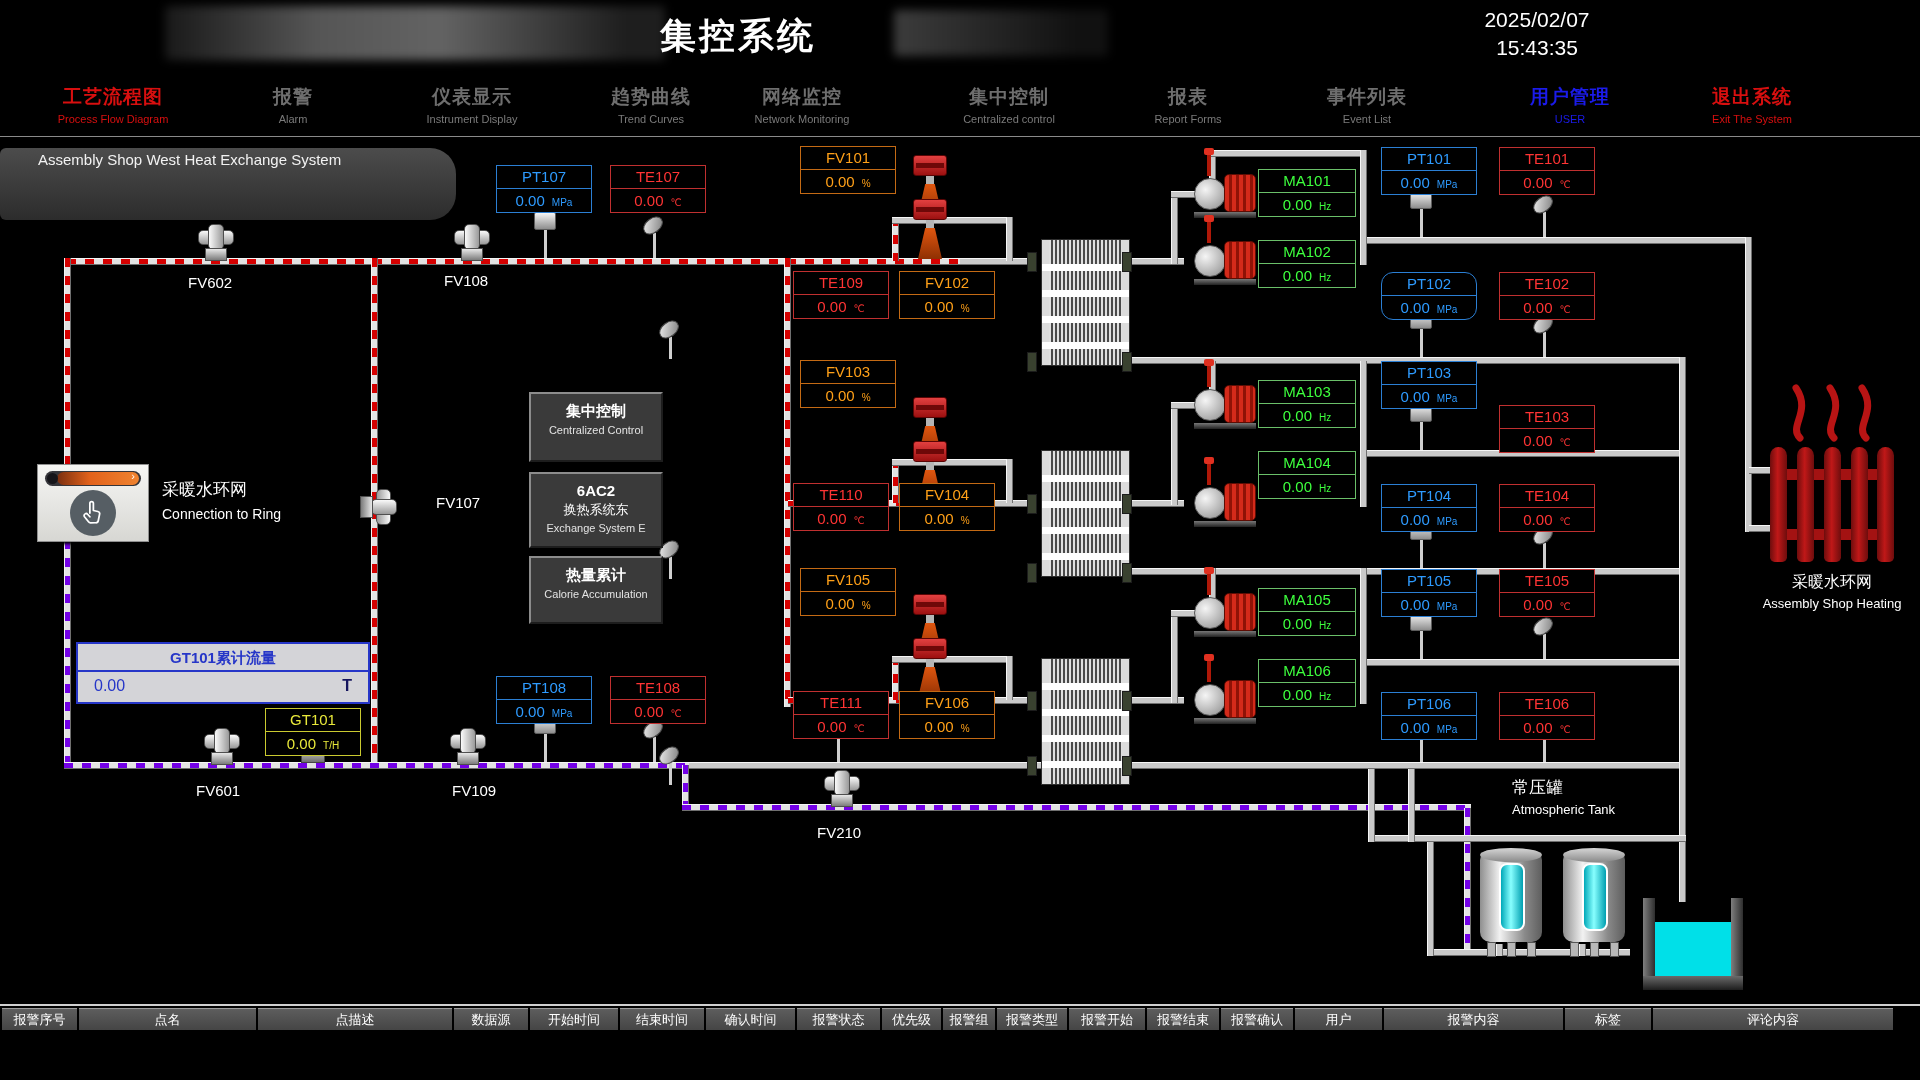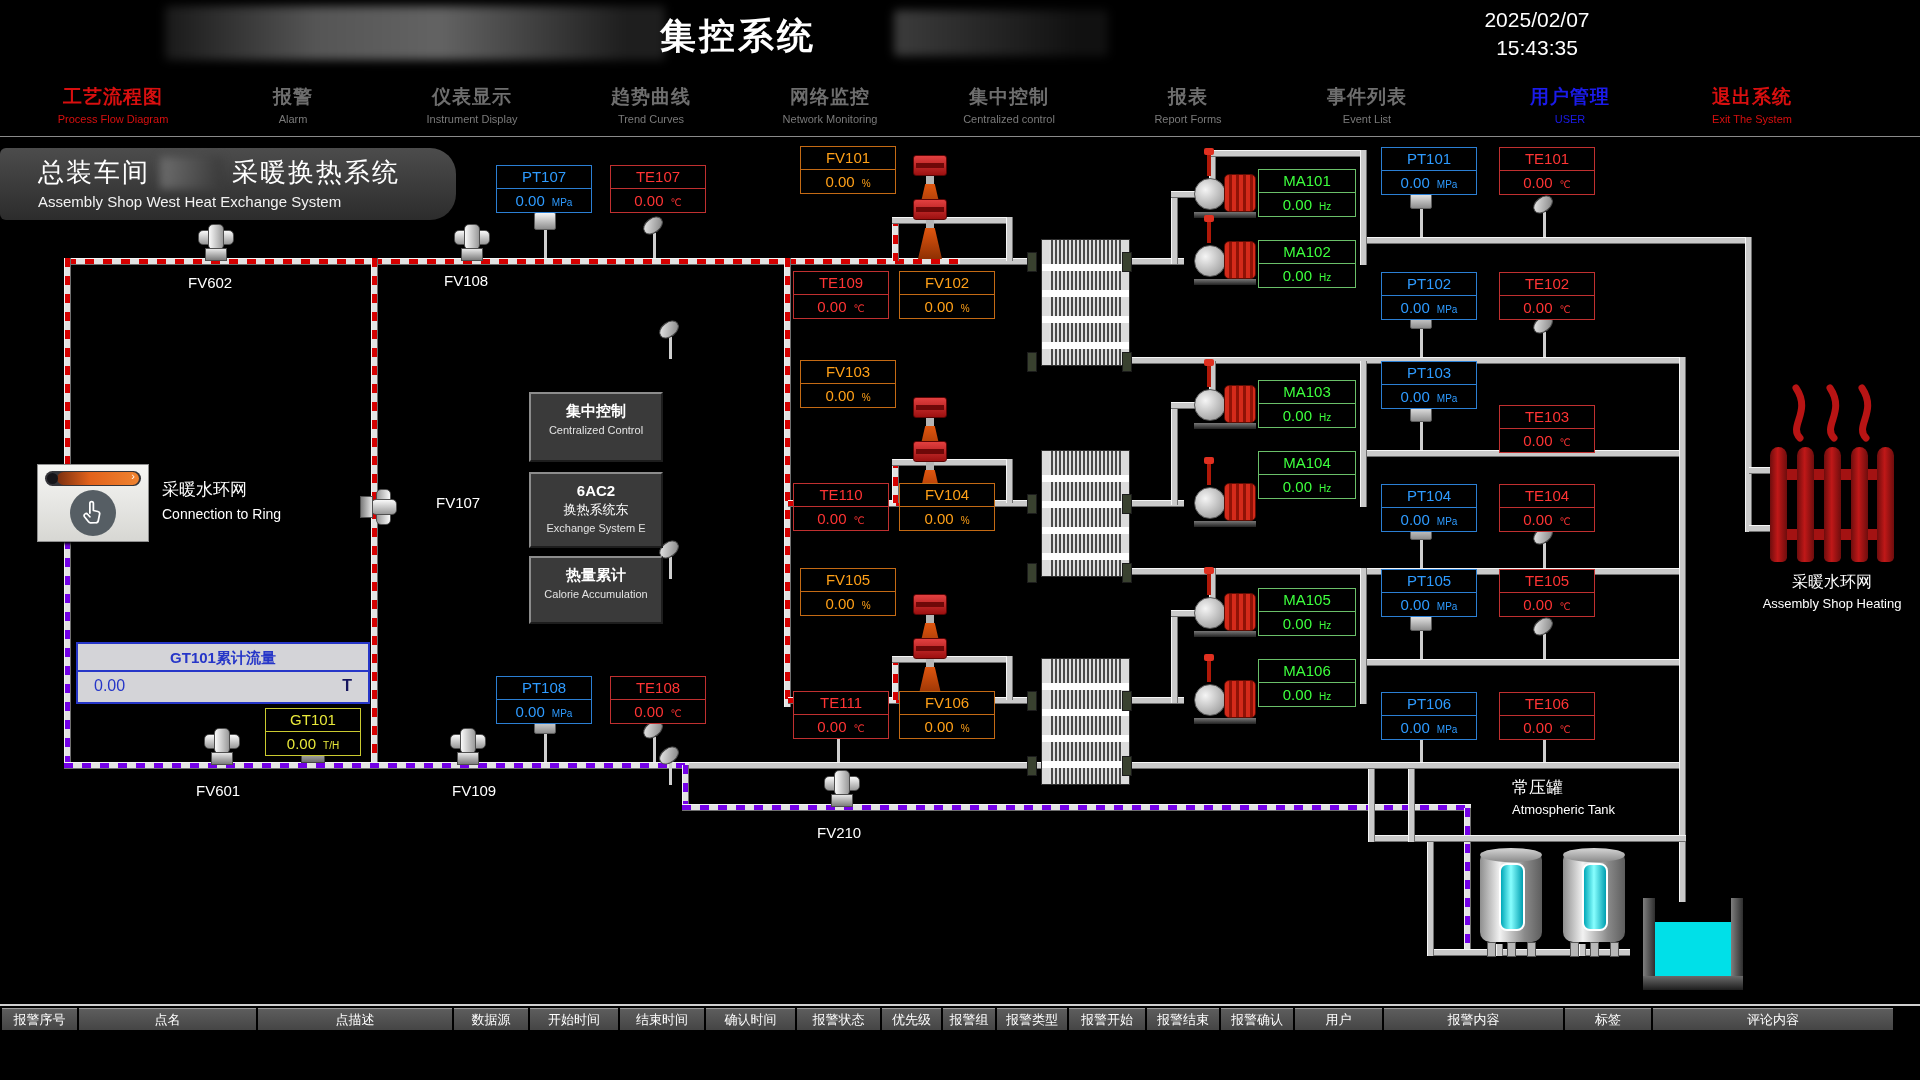--- a/index.html
+++ b/index.html
@@ -143,21 +143,21 @@
   <div class="nav-en">Alarm</div>
   </div>
 <div class="nav-item" style="left:472px;top:84px;">
   <div class="nav-zh">仪表显示</div>
   <div class="nav-en">Instrument Display</div>
   </div>
 <div class="nav-item" style="left:651px;top:84px;">
   <div class="nav-zh">趋势曲线</div>
   <div class="nav-en">Trend Curves</div>
   </div>
-<div class="nav-item" style="left:830px;top:84px;">
+<div class="nav-item" style="left:802px;top:84px;">
   <div class="nav-zh">网络监控</div>
   <div class="nav-en">Network Monitoring</div>
   </div>
 <div class="nav-item" style="left:1009px;top:84px;">
   <div class="nav-zh">集中控制</div>
   <div class="nav-en">Centralized control</div>
   </div>
 <div class="nav-item" style="left:1188px;top:84px;">
   <div class="nav-zh">报表</div>
   <div class="nav-en">Report Forms</div>
@@ -170,25 +170,20 @@
   <div class="nav-zh">用户管理</div>
   <div class="nav-en">USER</div>
   </div>
 <div class="nav-item nav-red" style="left:1752px;top:84px;">
   <div class="nav-zh">退出系统</div>
   <div class="nav-en">Exit The System</div>
   </div>
 <div class="topline"></div>
 
 <div class="title-block">
-  <div class="tb-zh">
-      <span>总装车间</span>
-      <span class="tb-blur"></span>
-      <span>采暖换热系统</span>
-    </div>
   <div class="tb-en">Assembly Shop West Heat Exchange System</div>
 </div>
 
 <div class="ph red-h" style="left:67px;top:258px;width:893px;"></div>
 <div class="ph" style="left:960px;top:258px;width:75px;"></div>
 <div class="pv red-v" style="left:64px;top:258px;height:206px;"></div>
 <div class="pv red-v" style="left:371px;top:258px;height:507px;"></div>
 <div class="pv red-v" style="left:784px;top:258px;height:449px;"></div>
 <div class="ph red-h" style="left:788px;top:500px;width:172px;"></div>
 <div class="ph" style="left:960px;top:500px;width:75px;"></div>
@@ -564,21 +559,21 @@
     <div class="val"><span>0.00</span><span class="unit">Hz</span></div>
   </div>
 <div class="meter m-p" style="left:1381px;top:147px;">
     <div class="lbl">PT101</div>
     <div class="val"><span>0.00</span><span class="unit">MPa</span></div>
   </div>
 <div class="meter m-t" style="left:1499px;top:147px;">
     <div class="lbl">TE101</div>
     <div class="val"><span>0.00</span><span class="unit">℃</span></div>
   </div>
-<div class="meter m-p" style="left:1381px;top:272px;">
+<div class="meter m-p" style="left:1381px;top:272px;border-radius:12px;">
     <div class="lbl">PT102</div>
     <div class="val"><span>0.00</span><span class="unit">MPa</span></div>
   </div>
 <div class="meter m-t" style="left:1499px;top:272px;">
     <div class="lbl">TE102</div>
     <div class="val"><span>0.00</span><span class="unit">℃</span></div>
   </div>
 <div class="meter m-p" style="left:1381px;top:361px;">
     <div class="lbl">PT103</div>
     <div class="val"><span>0.00</span><span class="unit">MPa</span></div>

